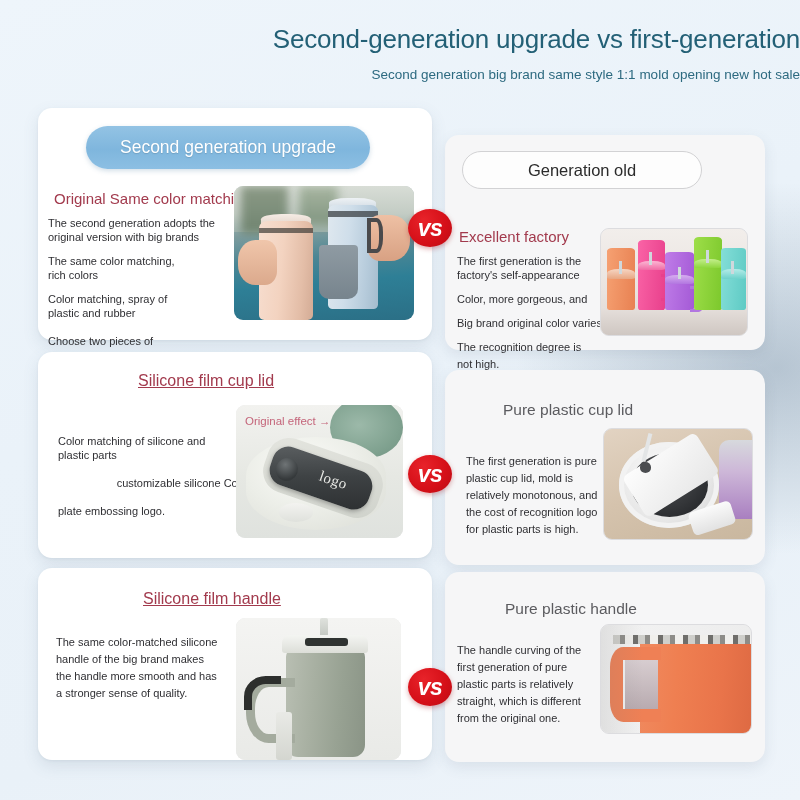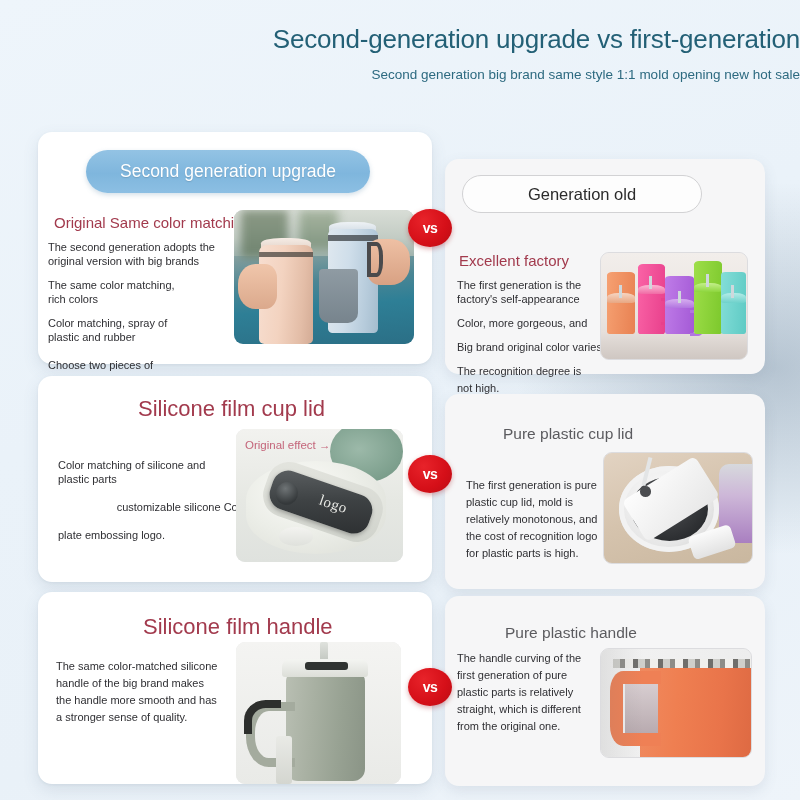--- a/index.html
+++ b/index.html
@@ -24,21 +24,21 @@
   .title {
     font-size: 26px; font-weight: 400; color: #236076;
     letter-spacing: -0.2px; white-space: nowrap;
   }
   .subtitle {
     margin-top: 12px; font-size: 13.5px; font-weight: 400; color: #2d6a80;
     white-space: nowrap;
   }
 
   
-  .card { position: absolute; border-radius: 14px; margin-top: 24px; }
+  .card { position: absolute; border-radius: 14px; }
   .card-left {
     background: #ffffff;
     box-shadow: 0 6px 16px rgba(80,100,120,0.13), 0 1px 3px rgba(80,100,120,0.08);
     z-index: 3;
   }
   .card-right {
     background: #f6f6f7;
     box-shadow: 0 5px 14px rgba(80,100,120,0.12);
     z-index: 2;
   }
@@ -60,21 +60,21 @@
     border-radius: 24px;
     color: #2b2b2b; font-size: 16.5px; font-weight: 400;
     display: flex; align-items: center; justify-content: center;
   }
 
   
   .h-accent {
     position: absolute; color: #a23a4d; font-size: 15px; font-weight: 400;
     white-space: nowrap;
   }
-  .h-accent.big { font-size: 22px; }
+  .h-accent.big { font-size: 16px; text-decoration: underline; }
   .h-gray {
     position: absolute; color: #5b5b5f; font-size: 15.5px; font-weight: 400;
     white-space: nowrap;
   }
   .body-text {
     position: absolute; color: #2f2f33; font-size: 11px; line-height: 1.28;
     font-weight: 400;
   }
   .body-text.sp2 { line-height: 1.55; }
 
@@ -82,21 +82,21 @@
   .thumb {
     position: absolute; border-radius: 9px; overflow: hidden;
     background: #e9e9ea;
   }
   .thumb.bord { border: 1px solid #dcdcdf; }
 
   
   .vs {
     position: absolute; width: 44px; height: 38px; border-radius: 50%;
     background: radial-gradient(circle at 36% 30%, #e8232a 0%, #d50f18 58%, #b90c14 100%);
-    color: #fff; font-size: 14px; font-weight: bold; 
+    color: #fff; font-size: 23px; font-weight: bold; font-style: italic;
     display: flex; align-items: center; justify-content: center;
     z-index: 9;
     box-shadow: 0 2px 5px rgba(160,20,26,0.35);
     letter-spacing: -0.5px;
   }
 
   
   .orig-eff {
     position: absolute; color: #c4657a; font-size: 11.5px; white-space: nowrap;
     z-index: 5;
@@ -356,21 +356,21 @@
     </div>
     <div class="orig-eff" style="left:207px; top:63px;">Original effect →</div>
   </div>
 
   <div class="vs" style="left:408px; top:455px;">
     <span>vs</span>
   </div>
 
   <div class="card card-right" style="left:445px; top:572px; width:320px; height:190px;">
     <div class="h-gray" style="left:60px; top:28px;">Pure plastic handle</div>
-    <div class="body-text sp2" style="left:12px; top:54px; width:150px;">
+    <div class="body-text sp2" style="left:12px; top:70px; width:150px;">
       <div>The handle curving of the</div>
       <div>first generation of pure</div>
       <div>plastic parts is relatively</div>
       <div>straight, which is different</div>
       <div>from the original one.</div>
     </div>
     <div class="thumb bord" style="left:155px; top:52px; width:152px; height:110px;">
       <div class="ph">
         <div class="p6-bg"></div>
         <div class="p6-body"></div>

